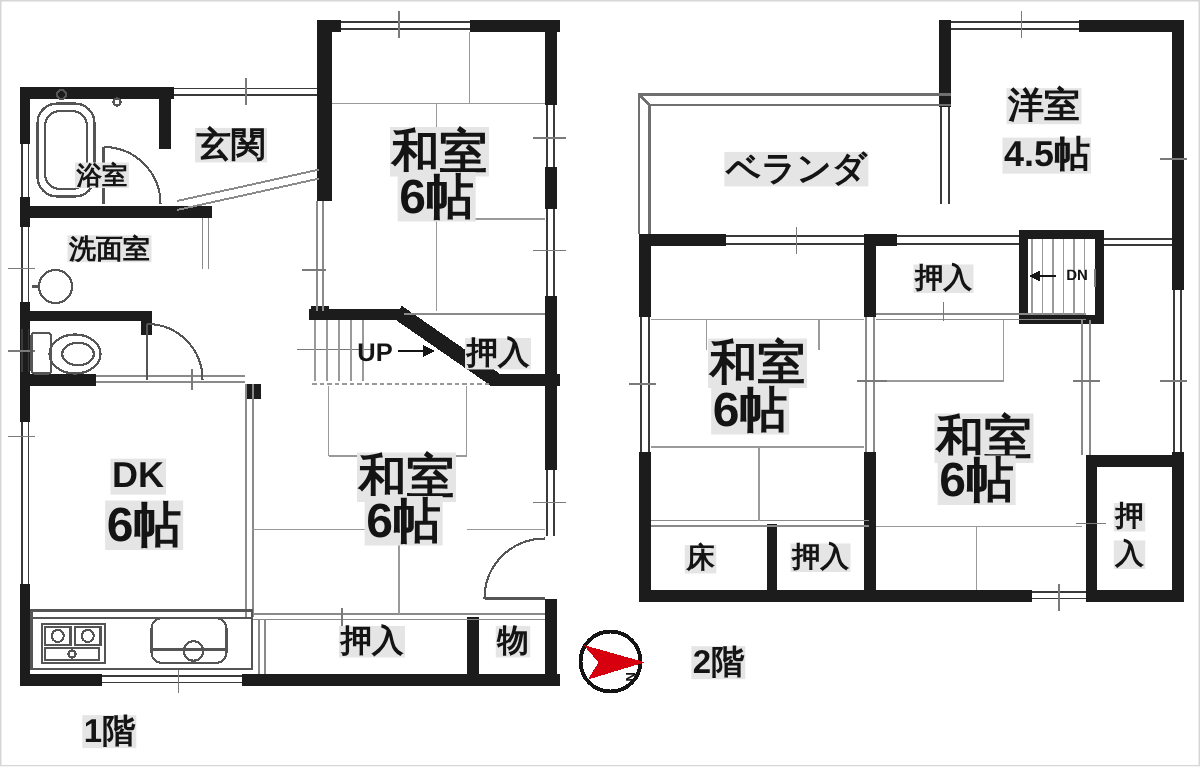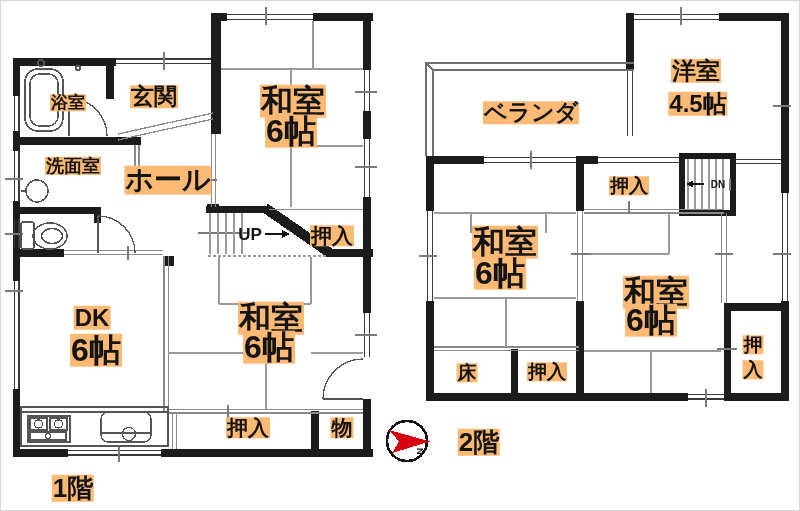--- a/index.html
+++ b/index.html
@@ -4,28 +4,28 @@
 <style>
   html,body{margin:0;padding:0;background:#fff;}
   .stage{
     position:relative;width:798px;height:509px;background:#ffffff;
     border:1px solid #d6d6d6;overflow:hidden;
     font-family:"Liberation Sans","DejaVu Sans",sans-serif;
   }
   .stage svg{position:absolute;left:0;top:0;}
   .lbl{
     position:absolute;transform:translate(-50%,-50%);
-    font-weight:700;color:#141414;background:#fdba74;
+    font-weight:700;color:#141414;background:#e5e5e5;
     padding:0 1px;line-height:1.02;white-space:nowrap;
   }
   .f26{font-size:32px;} .f30{font-size:24px;} .f28{font-size:28px;}
   .f23{font-size:23px;} .f24{font-size:24px;} .f21{font-size:21px;}
   .f19{font-size:19px;} .f18{font-size:18px;} .f17{font-size:17px;}
   .f15{font-size:10px;font-weight:700;}
-  .f22b{font-size:26px;font-weight:700;text-align:center;}
+  .f22b{font-size:22px;font-weight:700;text-align:center;}
   .nobg{background:transparent;}
 </style>
 </head>
 <body>
 
 <div class="stage">
 
 <svg width="798" height="509" viewBox="0 0 798 509" shape-rendering="crispEdges">
 
   <g>
@@ -289,26 +289,25 @@
     </g>
   </g>
 
   <g>
     <circle cx="406" cy="440" r="20" fill="#ffffff" stroke="#141414" stroke-width="2.6"></circle>
     <path d="M 388 429 L 429 440.5 L 391 452 L 398 440.5 Z" fill="#d7000f"></path>
     <text x="421" y="450" font-size="9" font-weight="700" fill="#141414" transform="rotate(90 420 446)">N</text>
   </g>
 </svg>
 
-<div class="lbl f17" style="left:67px;top:102px;">浴室</div>
+<div class="lbl f17" style="left:67px;top:116px;">浴室</div>
 <div class="lbl f23" style="left:153px;top:96px;">玄関</div>
 <div class="lbl f26" style="left:292px;top:100px;">和室</div>
 <div class="lbl f26" style="left:290px;top:130px;">6帖</div>
 <div class="lbl f18" style="left:72px;top:165px;">洗面室</div>
-<div class="lbl f28" style="left:167px;top:179px;">ホール</div>
 <div class="lbl f17 nobg" style="left:249px;top:234px;">UP</div>
 <div class="lbl f21" style="left:331px;top:235px;">押入</div>
 <div class="lbl f30" style="left:91px;top:317px;">DK</div>
 <div class="lbl f26" style="left:95px;top:349px;">6帖</div>
 <div class="lbl f26" style="left:270px;top:317px;">和室</div>
 <div class="lbl f26" style="left:268px;top:346px;">6帖</div>
 <div class="lbl f21" style="left:247px;top:427px;">押入</div>
 <div class="lbl f21" style="left:341px;top:427px;">物</div>
 <div class="lbl f22b" style="left:72px;top:487px;">1階</div>
 

